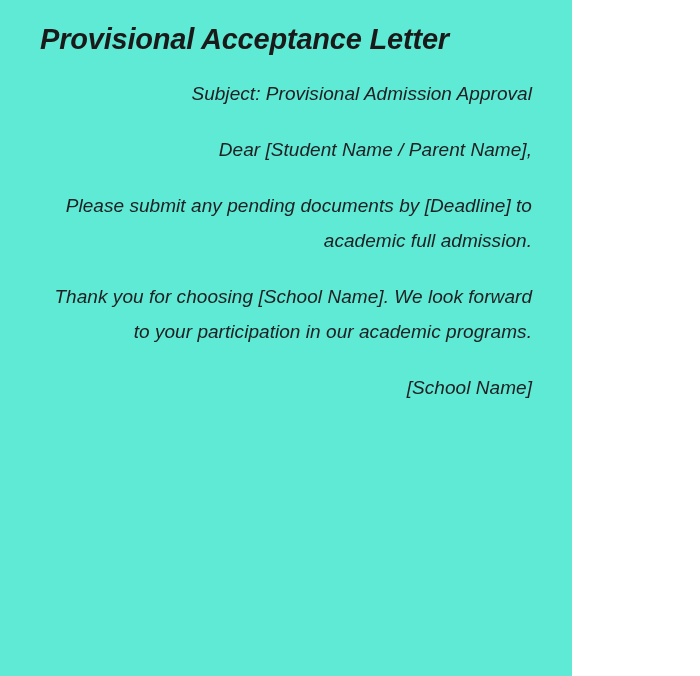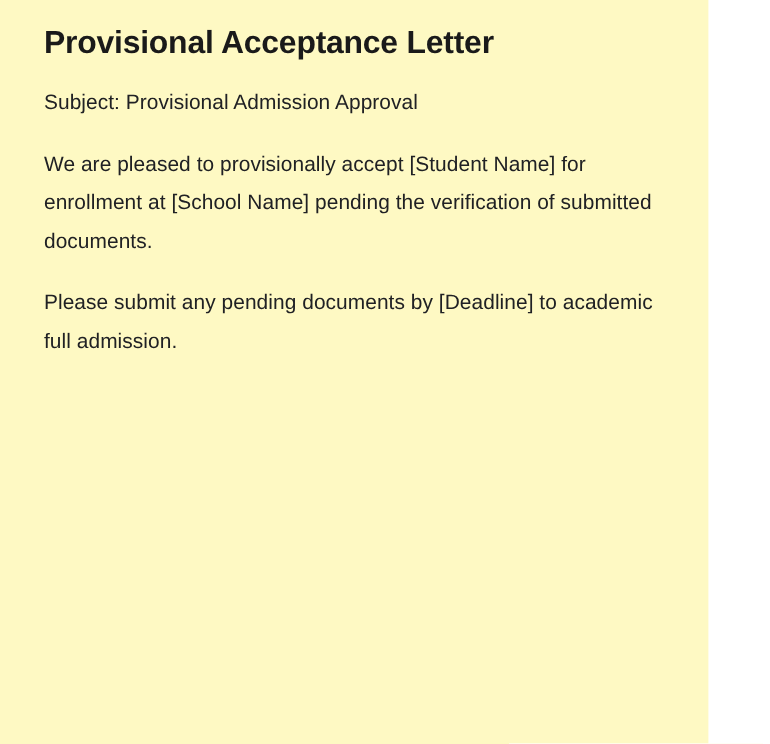--- a/index.html
+++ b/index.html
@@ -9,24 +9,25 @@
   }
   body {
     width: 700px;
     height: 676px;
     overflow: hidden;
     font-family: "Liberation Sans", "DejaVu Sans", sans-serif;
     -webkit-font-smoothing: antialiased;
   }
   .letter {
     box-sizing: border-box;
-    width: 644px;
+    width: 572px;
     height: 676px;
     padding: 20px 40px 0 40px;
-    background: #fef9c3;
+    background: #5eead4;
+    font-style: italic;
   }
   .letter-title {
     margin: 0;
     padding: 0;
     font-size: 29px;
     line-height: 38px;
     font-weight: bold;
     color: #1a1a1a;
     letter-spacing: -0.2px;
     font-stretch: condensed;
@@ -37,42 +38,45 @@
     max-width: 575px;
   }
   .para {
     margin: 0;
     padding: 0;
     font-size: 19px;
     line-height: 35px;
     color: #202124;
     font-weight: normal;
     letter-spacing: 0.05px;
+    text-align: right;
   }
   .para + .para {
     margin-top: 21px;
   }
   .para.first-para {
     margin-top: 18px;
   }
 </style>
 </head>
 <body>
 
 <div class="letter">
 
   <h1 class="letter-title">Provisional Acceptance Letter</h1>
 
   <div class="letter-body">
 
     <p class="para first-para">Subject: Provisional Admission Approval</p>
 
+    <p class="para">Dear [Student Name / Parent Name],</p>
 
-    <p class="para">We are pleased to provisionally accept [Student Name] for enrollment at [School Name] pending the verification of submitted documents.</p>
 
     <p class="para">Please submit any pending documents by [Deadline] to academic full admission.</p>
 
+    <p class="para">Thank you for choosing [School Name]. We look forward to your participation in our academic programs.</p>
 
 
 
+    <p class="para">[School Name]</p>
 
   </div>
 </div>
 
 </body></html>

